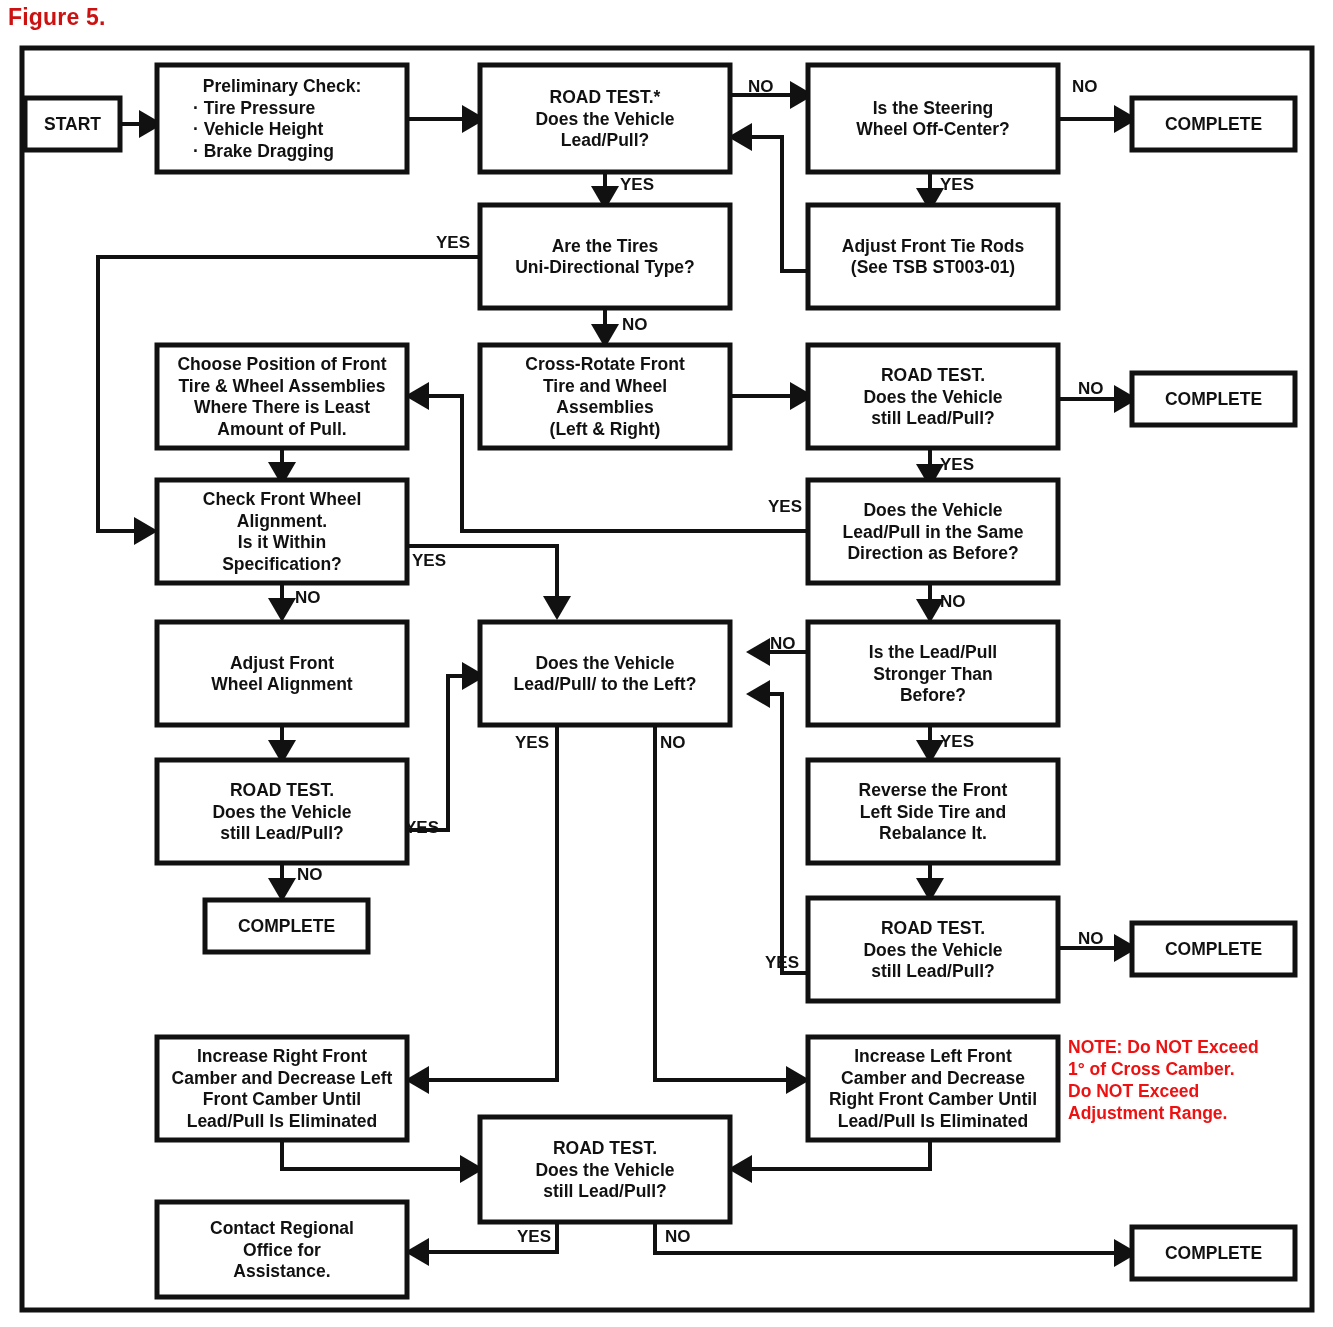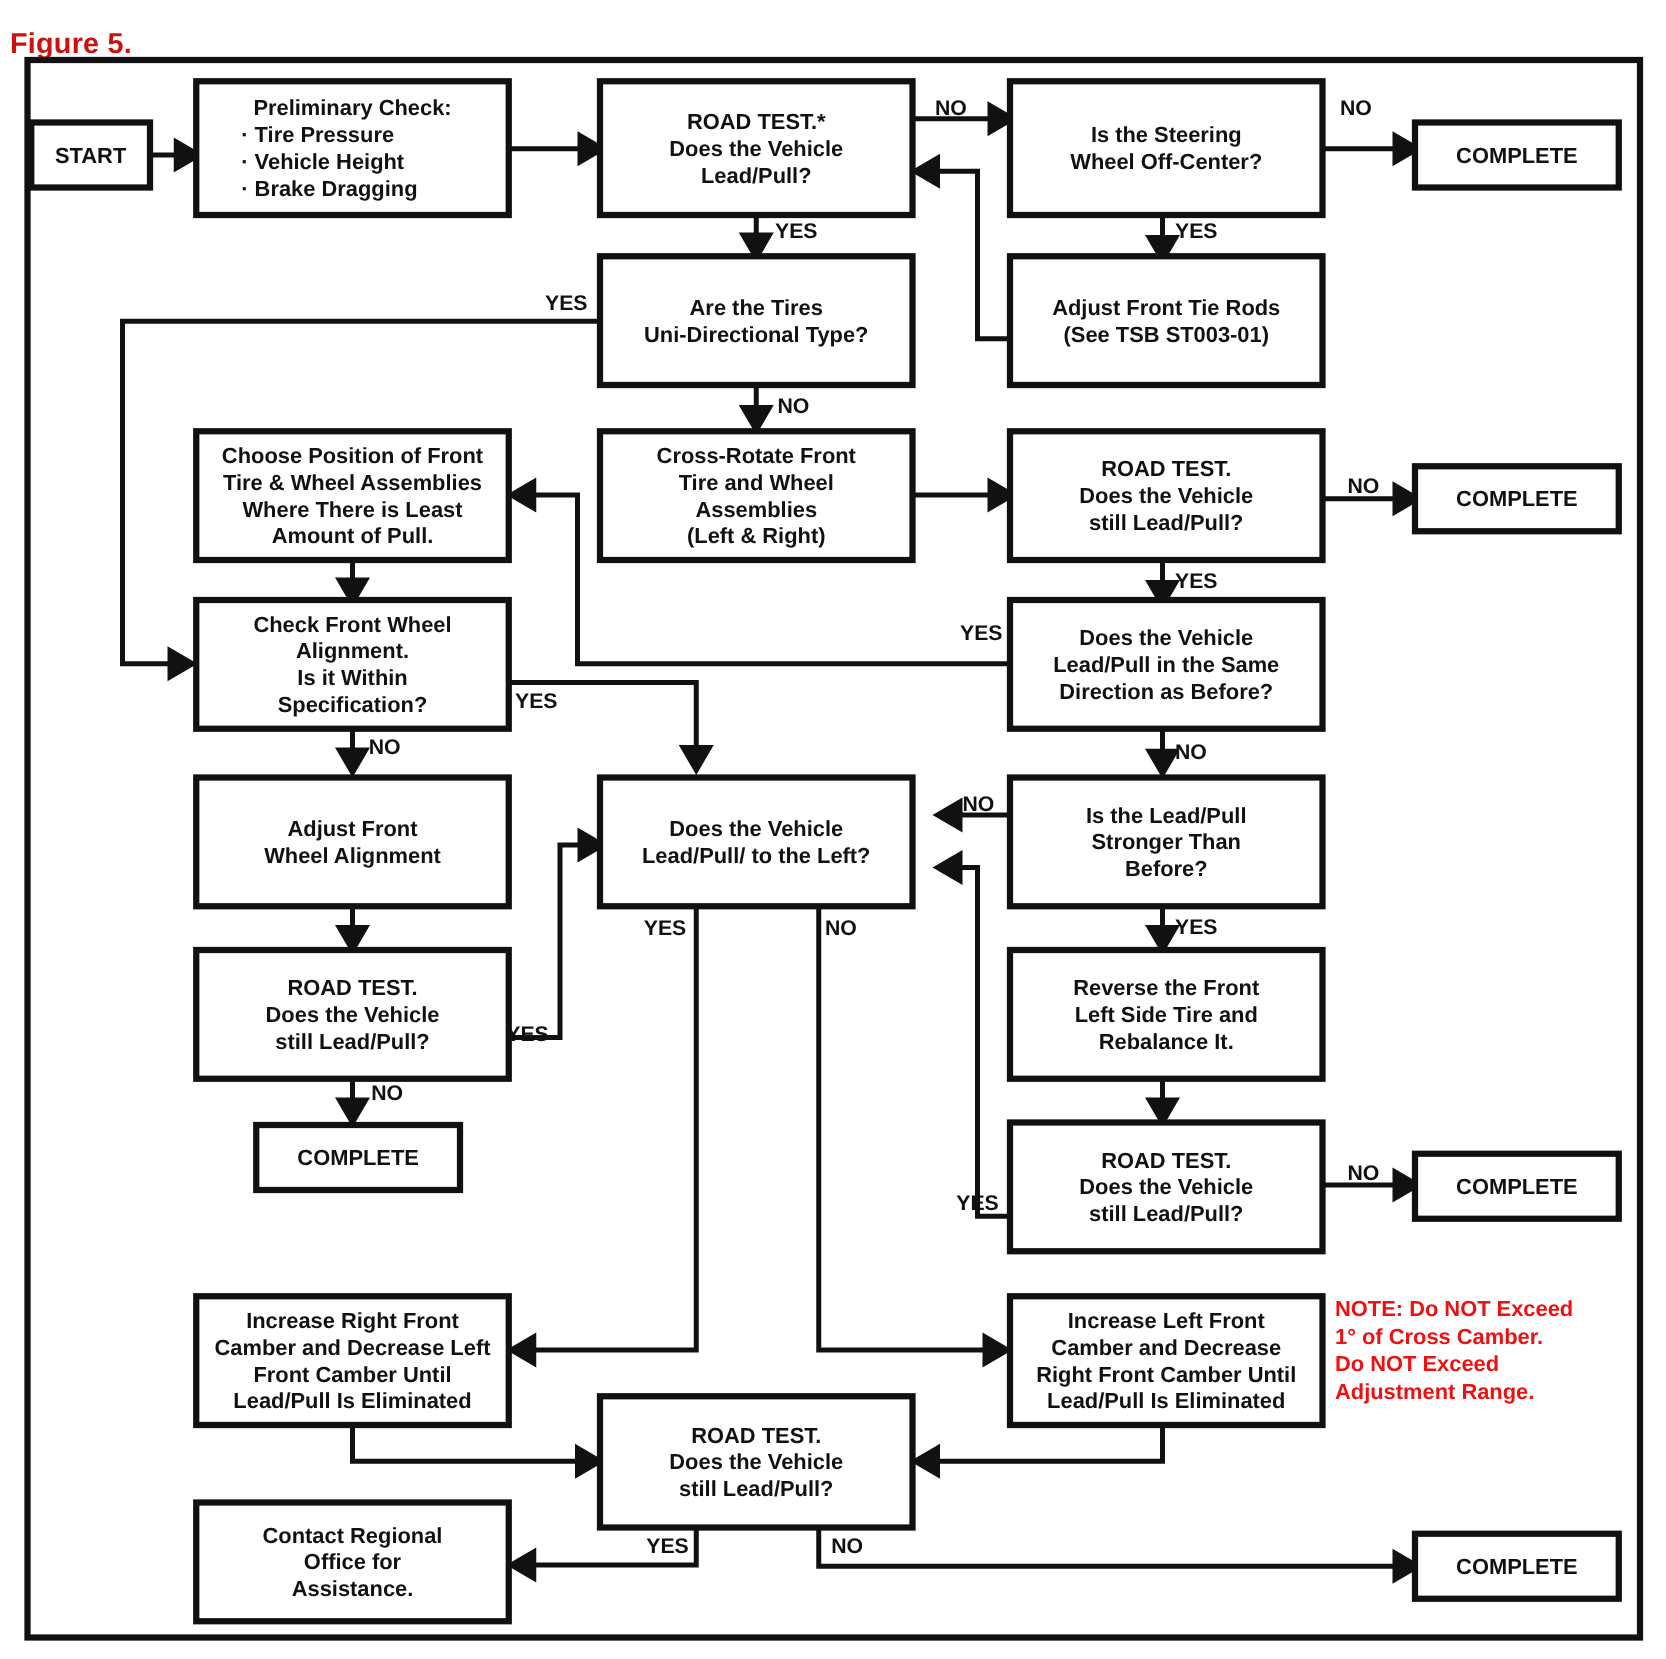--- a/index.html
+++ b/index.html
@@ -1,18 +1,18 @@
 <!DOCTYPE html>
 <html><head>
 <meta charset="utf-8">
 <style>
   html,body{margin:0;padding:0;background:#ffffff;}
   body{width:1333px;height:1327px;font-family:"Liberation Sans",sans-serif;overflow:hidden;}
   #figure-title{
-    position:absolute;left:8px;top:21px;
+    position:absolute;left:8px;top:4px;
     font-size:23px;font-weight:bold;color:#cc1111;
     letter-spacing:0.2px;
   }
   #chart-frame{position:absolute;left:0;top:0;width:1333px;height:1327px;}
   .box{fill:#ffffff;stroke:#111111;stroke-width:5;}
   .line{stroke:#111111;stroke-width:4;fill:none;}
   .btxt{font-family:"Liberation Sans",sans-serif;font-size:17.5px;font-weight:bold;fill:#111111;text-anchor:middle;}
   .btxt.left{text-anchor:start;}
   .lbl{font-family:"Liberation Sans",sans-serif;font-size:17px;font-weight:bold;fill:#111111;}
   .note{font-family:"Liberation Sans",sans-serif;font-size:17.5px;font-weight:bold;fill:#ee1111;}

